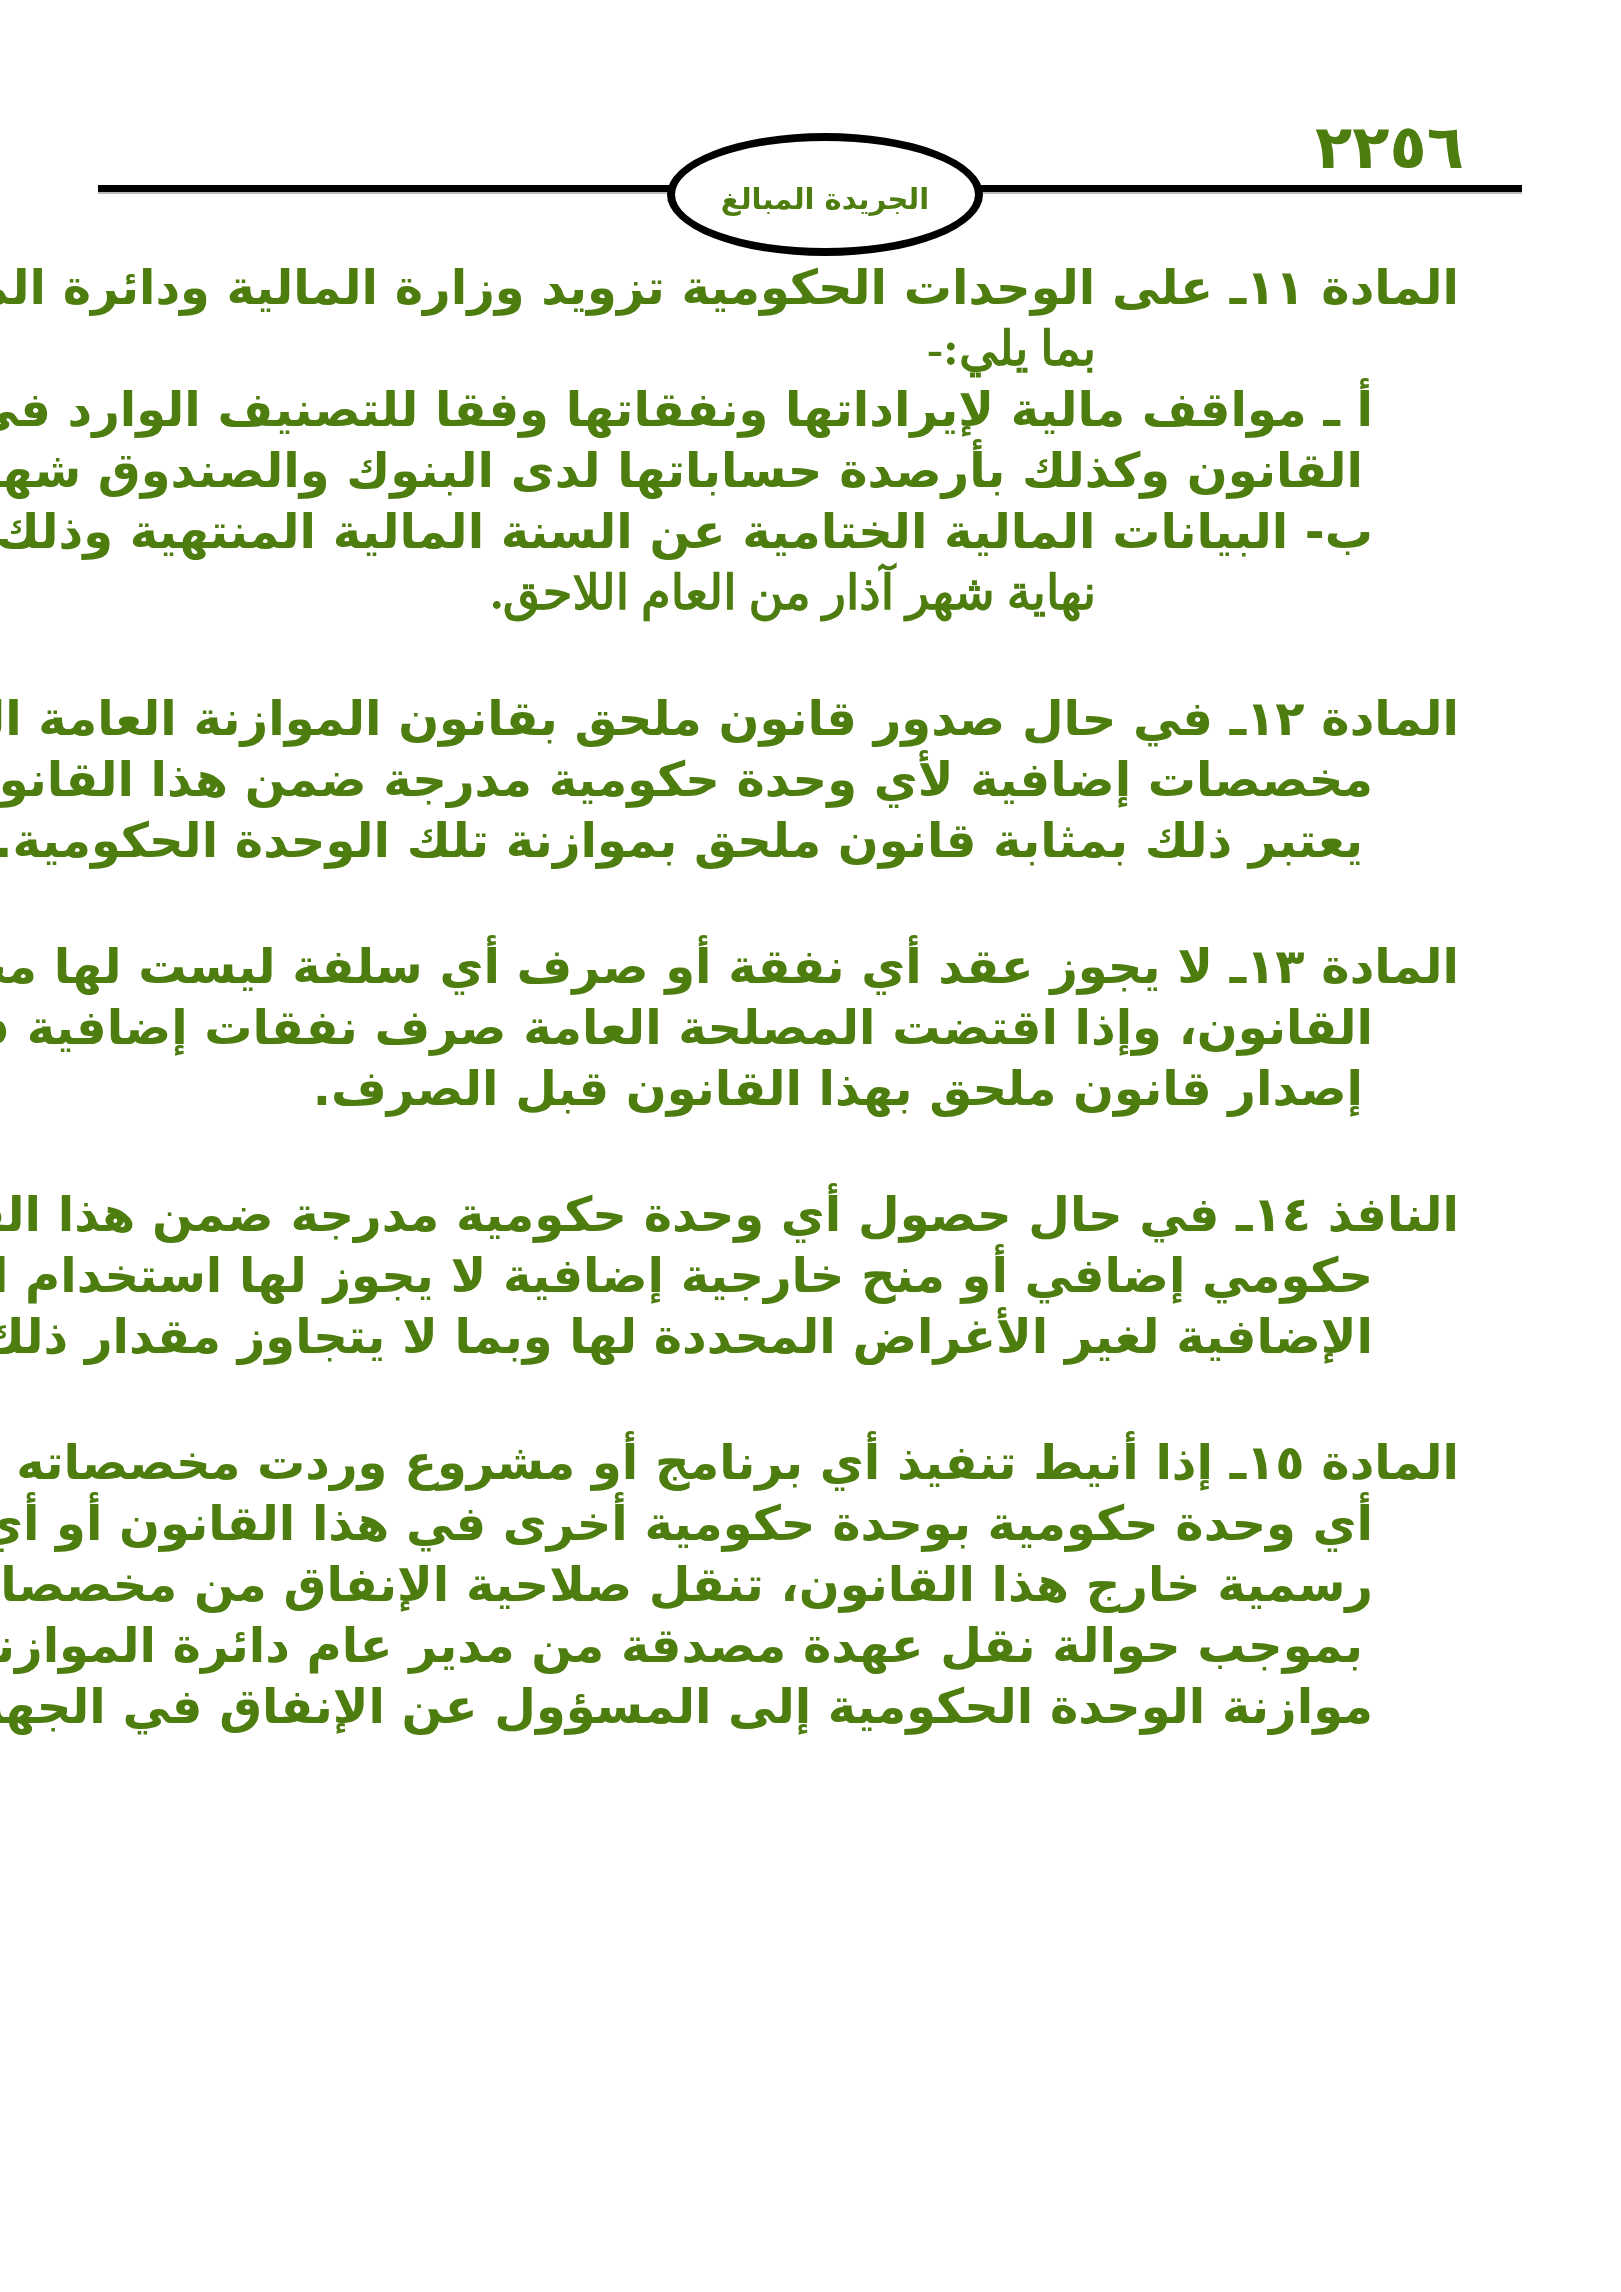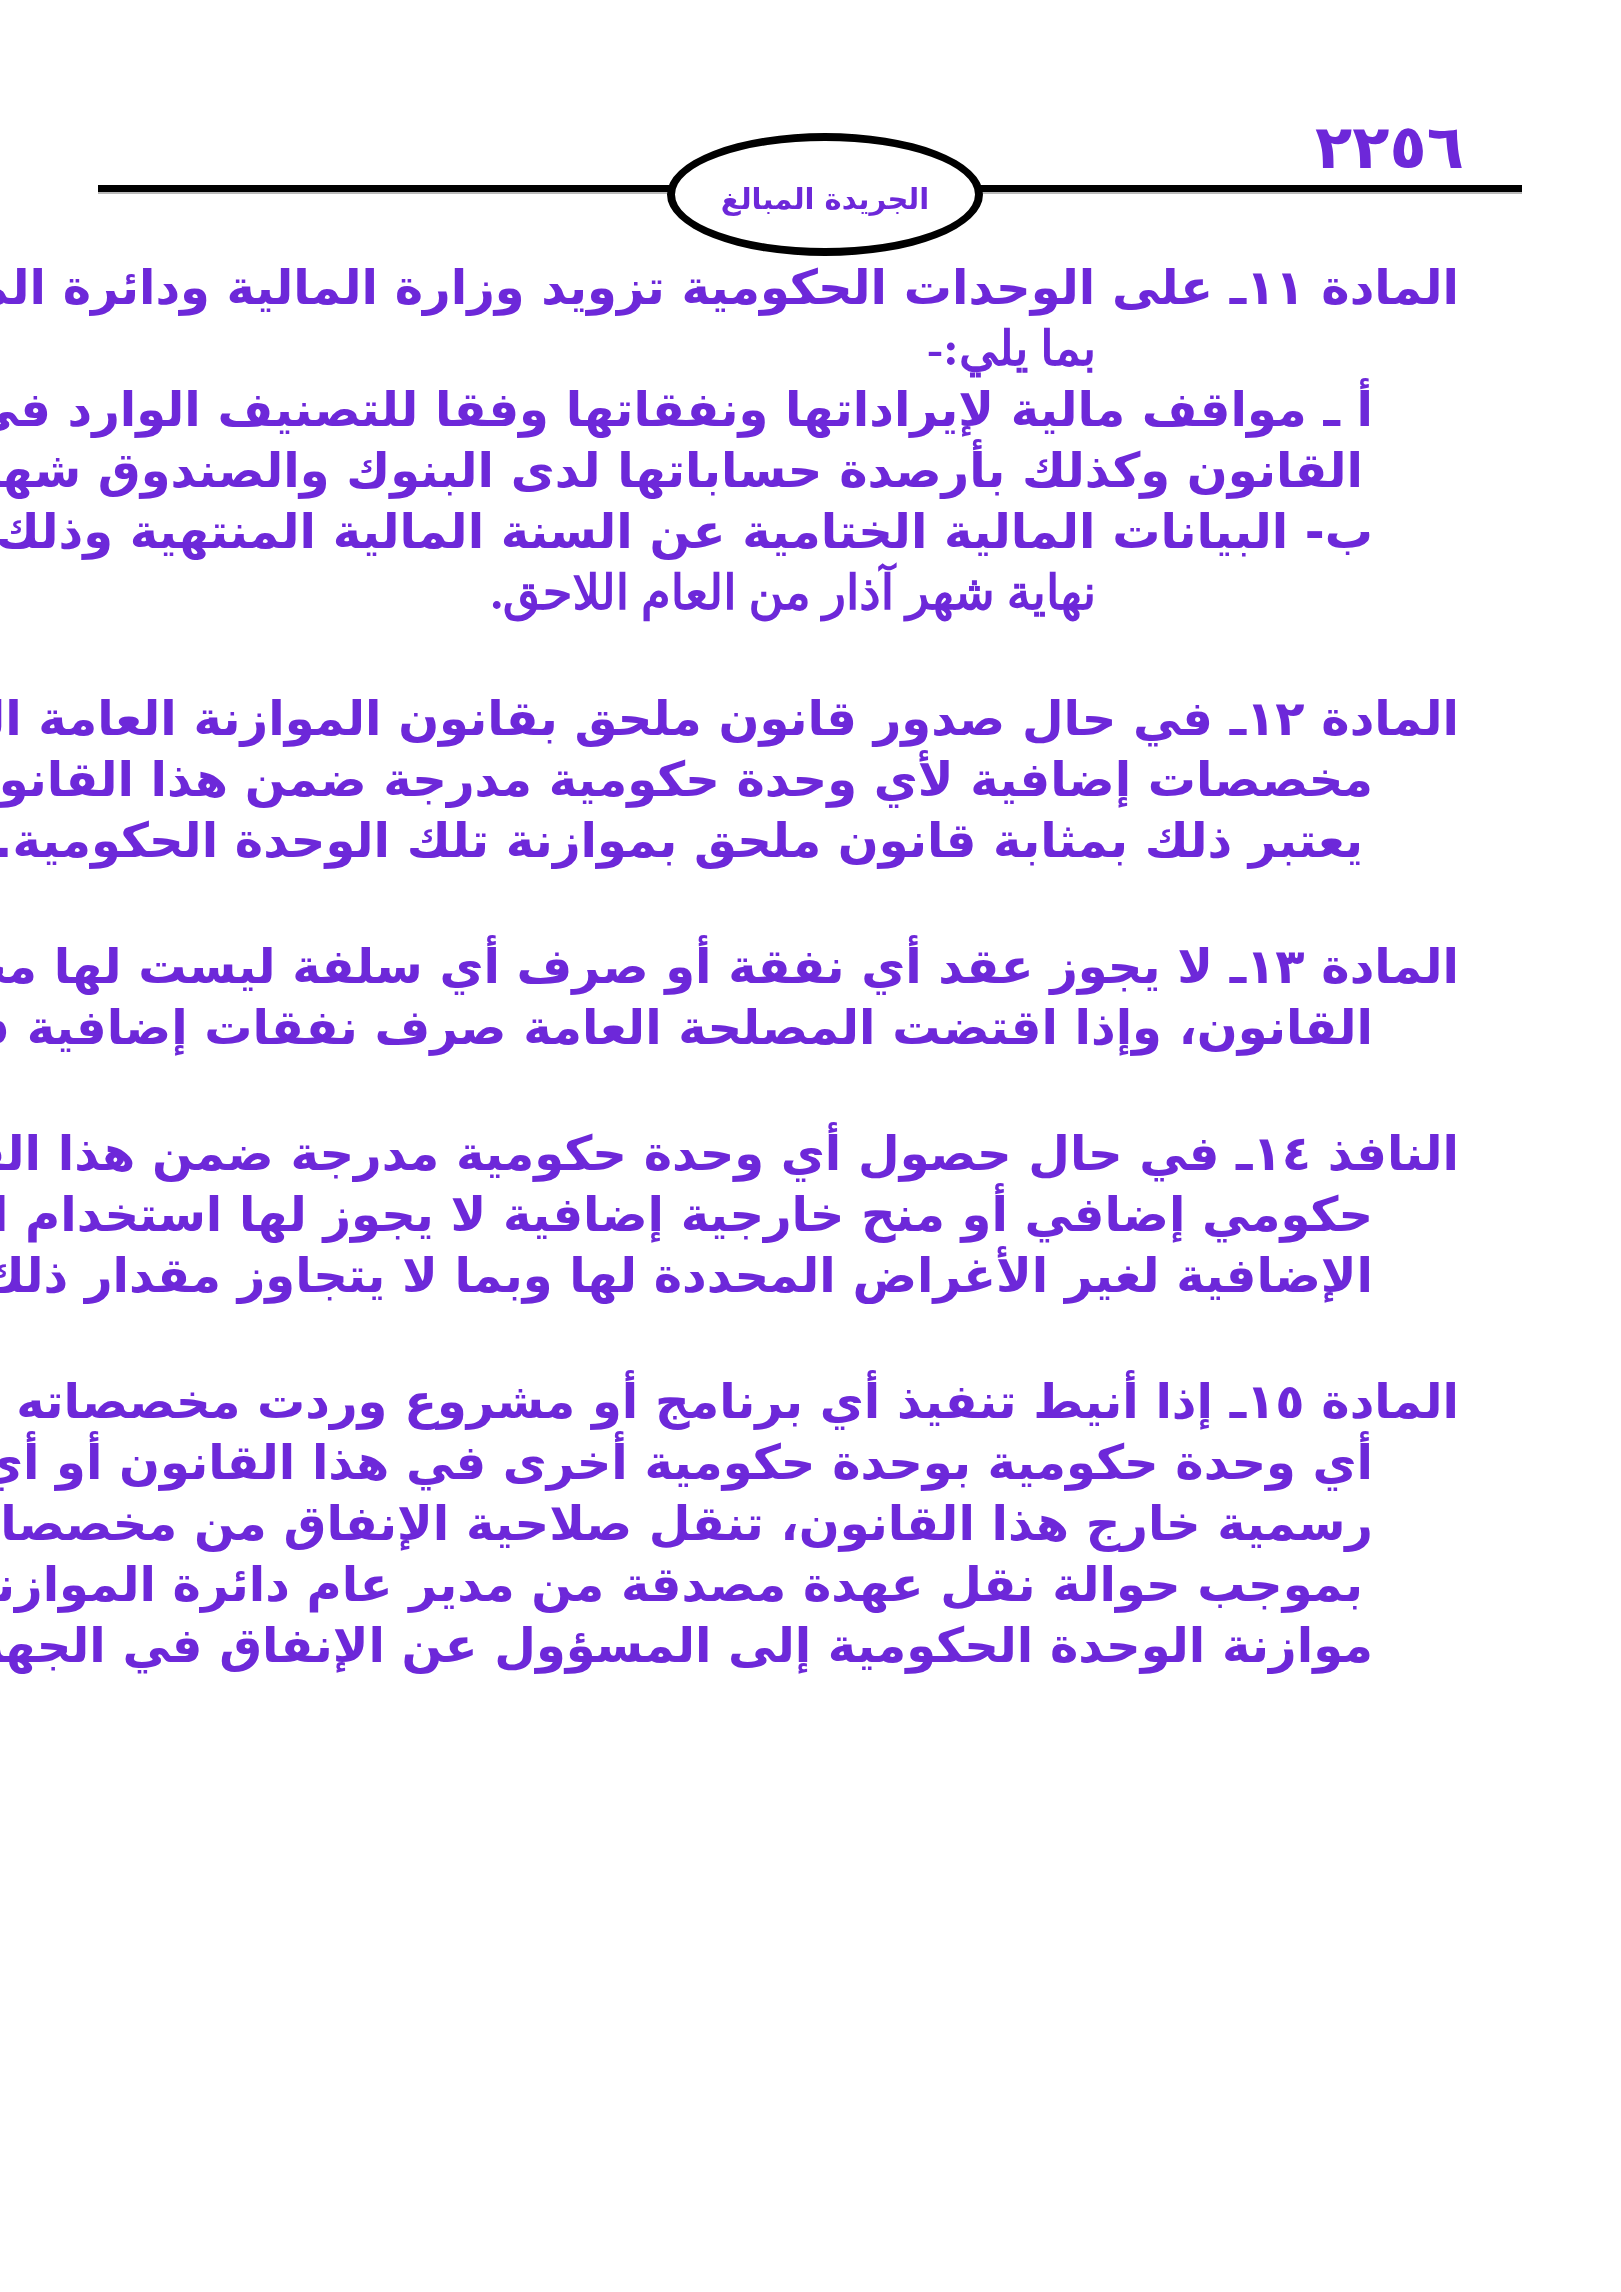--- a/index.html
+++ b/index.html
@@ -8,21 +8,21 @@
     background: #e8e8e8;
   }
   .page {
     position: relative;
     width: 1621px;
     height: 2293px;
     margin: 0 auto;
     background: #ffffff;
     overflow: hidden;
     font-family: "DejaVu Sans", sans-serif;
-    color: #6d28d9;
+    color: #4d7c0f;
   }
 
   
   .page-number {
     position: absolute;
     top: 116px;
     right: 157px;
     font-size: 61px;
     font-weight: bold;
     line-height: 1;
@@ -128,20 +128,21 @@
         <div class="line deep">نهاية شهر آذار من العام اللاحق.</div>
       </div>
       <div class="article">
         <div class="line first">المادة ١٢ـ في حال صدور قانون ملحق بقانون الموازنة العامة النافذ متضمنا</div>
         <div class="line cont">مخصصات إضافية لأي وحدة حكومية مدرجة ضمن هذا القانون،</div>
         <div class="line last">يعتبر ذلك بمثابة قانون ملحق بموازنة تلك الوحدة الحكومية.</div>
       </div>
       <div class="article">
         <div class="line first">المادة ١٣ـ لا يجوز عقد أي نفقة أو صرف أي سلفة ليست لها مخصصات في هذا</div>
         <div class="line cont">القانون، وإذا اقتضت المصلحة العامة صرف نفقات إضافية فيجب</div>
+        <div class="line last">إصدار قانون ملحق بهذا القانون قبل الصرف.</div>
       </div>
       <div class="article">
         <div class="line first">النافذ ١٤ـ في حال حصول أي وحدة حكومية مدرجة ضمن هذا القانون على دعم</div>
         <div class="line cont">حكومي إضافي أو منح خارجية إضافية لا يجوز لها استخدام المبالغ</div>
         <div class="line cont">الإضافية لغير الأغراض المحددة لها وبما لا يتجاوز مقدار ذلك الدعم</div>
       </div>
       <div class="article">
         <div class="line first">المادة ١٥ـ إذا أنيط تنفيذ أي برنامج أو مشروع وردت مخصصاته في موازنة</div>
         <div class="line cont">أي وحدة حكومية بوحدة حكومية أخرى في هذا القانون أو أي جهة</div>
         <div class="line cont">رسمية خارج هذا القانون، تنقل صلاحية الإنفاق من مخصصات</div>

